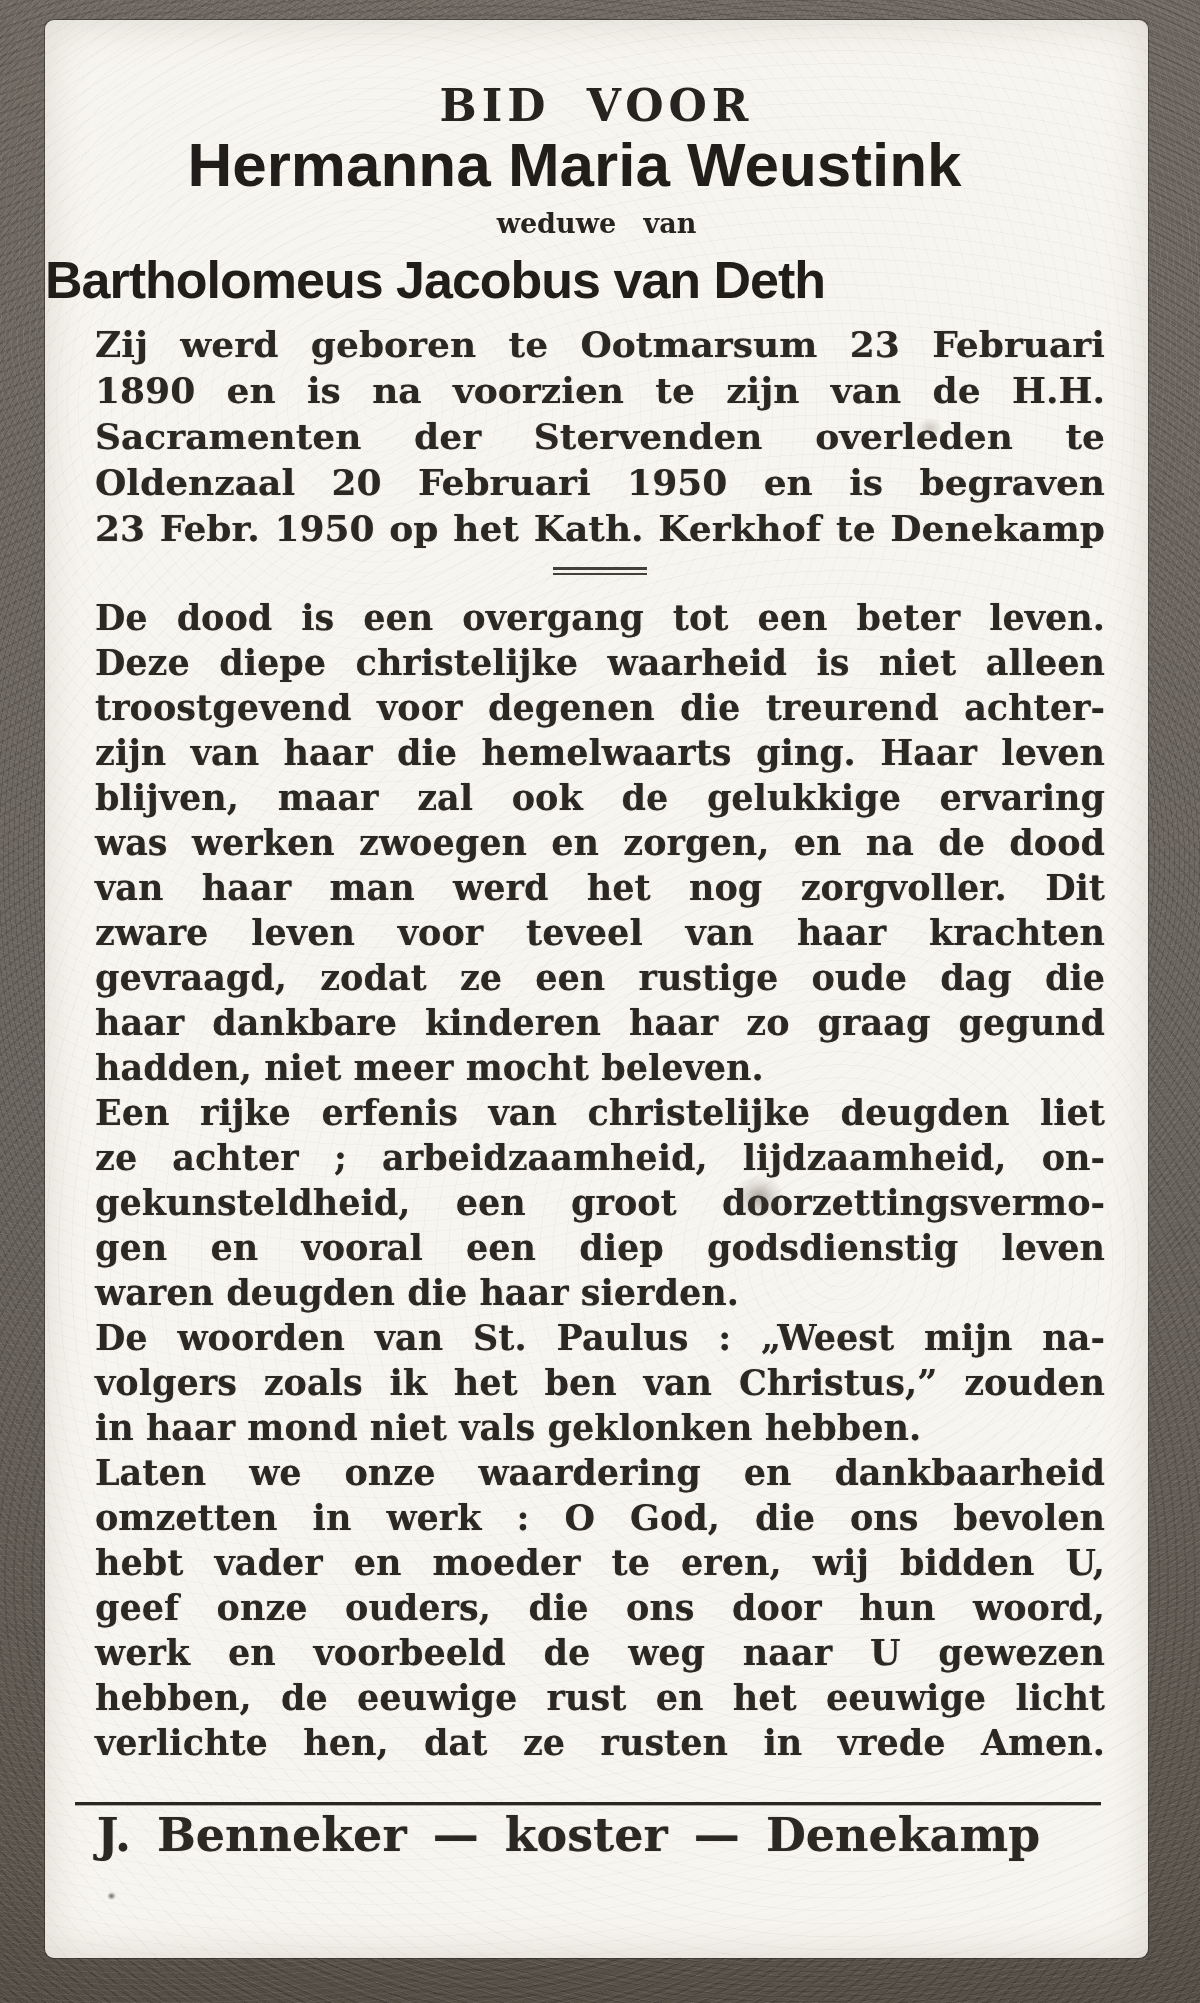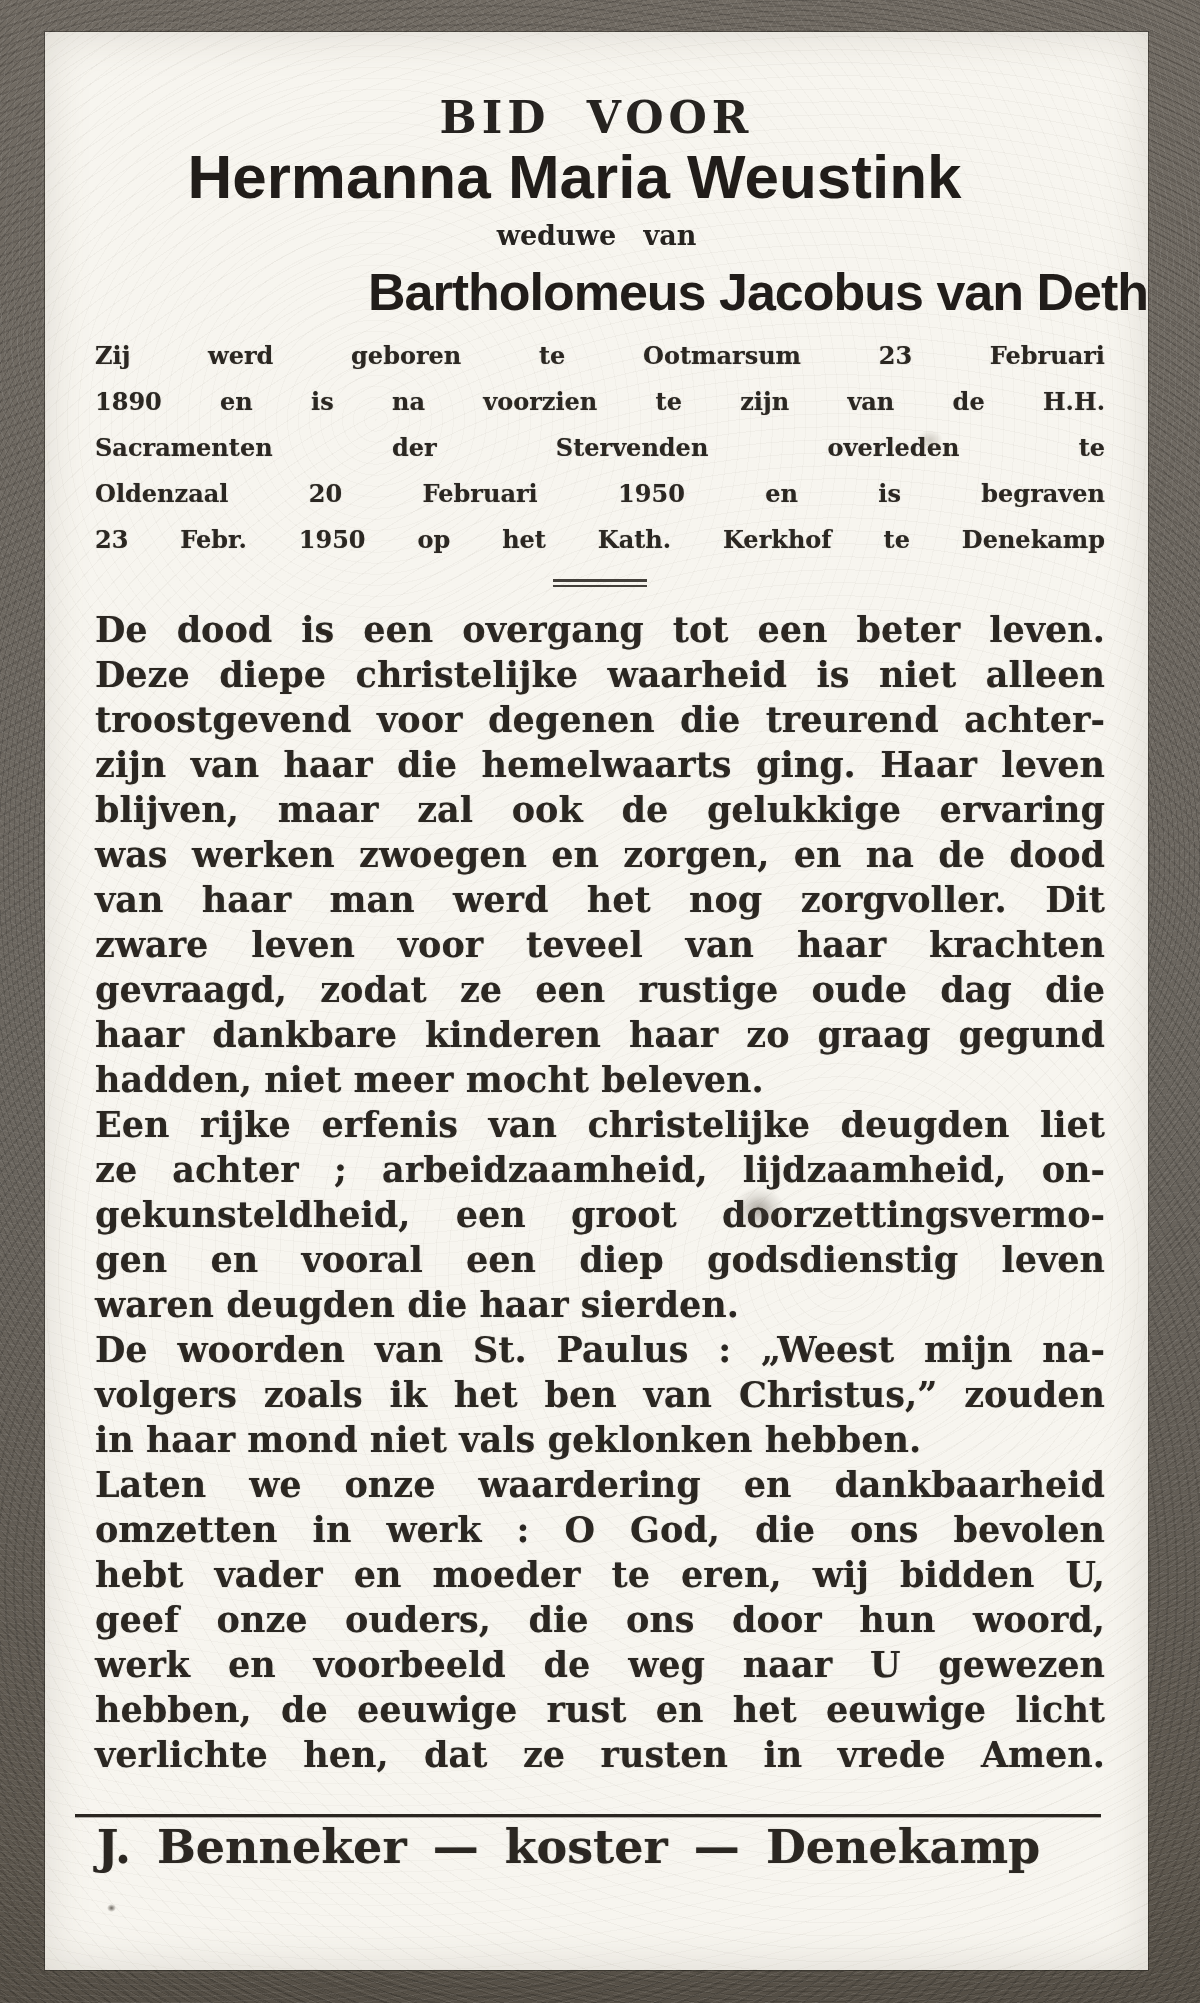--- a/index.html
+++ b/index.html
@@ -11,51 +11,51 @@
     background-color:#6b665f;
     background-image:
       repeating-radial-gradient(circle at 13% 17%, rgba(255,255,255,.06) 0 1px, transparent 1px 6px),
       repeating-radial-gradient(circle at 67% 43%, rgba(0,0,0,.14) 0 1px, transparent 1px 5px),
       repeating-radial-gradient(circle at 41% 79%, rgba(0,0,0,.10) 0 2px, transparent 2px 9px),
       repeating-radial-gradient(circle at 88% 12%, rgba(255,255,255,.05) 0 1px, transparent 1px 7px),
       linear-gradient(180deg,#716b63 0%, #6b665f 55%, #5d574e 93%, #554f46 100%);
   }
 
   
-  .card{position:absolute;left:45px;top:32px;width:1103px;height:1938px;
+  .card{position:absolute;left:45px;top:20px;width:1103px;height:1938px;
     background-color:#f7f5ef;
     background-image:
       repeating-radial-gradient(circle at 30% 20%, rgba(110,100,85,.04) 0 1px, transparent 1px 11px),
       repeating-radial-gradient(circle at 72% 64%, rgba(110,100,85,.05) 0 1px, transparent 1px 13px);
     box-shadow: inset 0 0 46px rgba(115,105,90,.20), 0 0 0 1px rgba(30,28,25,.45);
-    border-radius:0;
+    border-radius:9px;
     color:#2b2722;
   }
 
   .abs{position:absolute;left:0;right:0;}
 
   .bidvoor{top:64px;text-align:center;font-size:44px;font-weight:bold;
     letter-spacing:5px;word-spacing:16px;line-height:1;color:#262320;}
 
   .title{top:114px;margin:0;text-align:center;
     font-family:"Liberation Sans","DejaVu Sans",sans-serif;
     font-size:62px;font-weight:bold;line-height:1;letter-spacing:0px;
     color:#211d1a;transform:translateX(-22px);}
 
   .relation{top:190px;text-align:center;font-size:27px;font-weight:bold;
     word-spacing:18px;line-height:1;color:#262320;}
 
-  .spouse{top:234px;margin:0;text-align:right;
+  .spouse{top:234px;margin:0;text-align:left;
     font-family:"Liberation Sans","DejaVu Sans",sans-serif;
     font-size:52px;font-weight:bold;line-height:1;letter-spacing:-1px;
     color:#211d1a;}
 
   .textblock{position:absolute;left:50px;width:1010px;font-weight:bold;
     text-shadow:0 0 1px rgba(43,39,34,.45);}
-  .dates{top:301px;font-size:24px;line-height:46px;}
+  .dates{top:301px;font-size:36px;line-height:46px;}
   .bodytext{top:575px;font-size:35px;line-height:45px;}
 
   .tline{text-align:left;}
   .tline.just{text-align:justify;text-align-last:justify;}
 
   .divider-wrap{top:547px;left:50px;width:1010px;position:absolute;
     display:flex;justify-content:center;}
   .divider{width:94px;height:3px;border-top:3px solid #2b2722;
     border-bottom:2px solid #2b2722;opacity:.88;}
 

